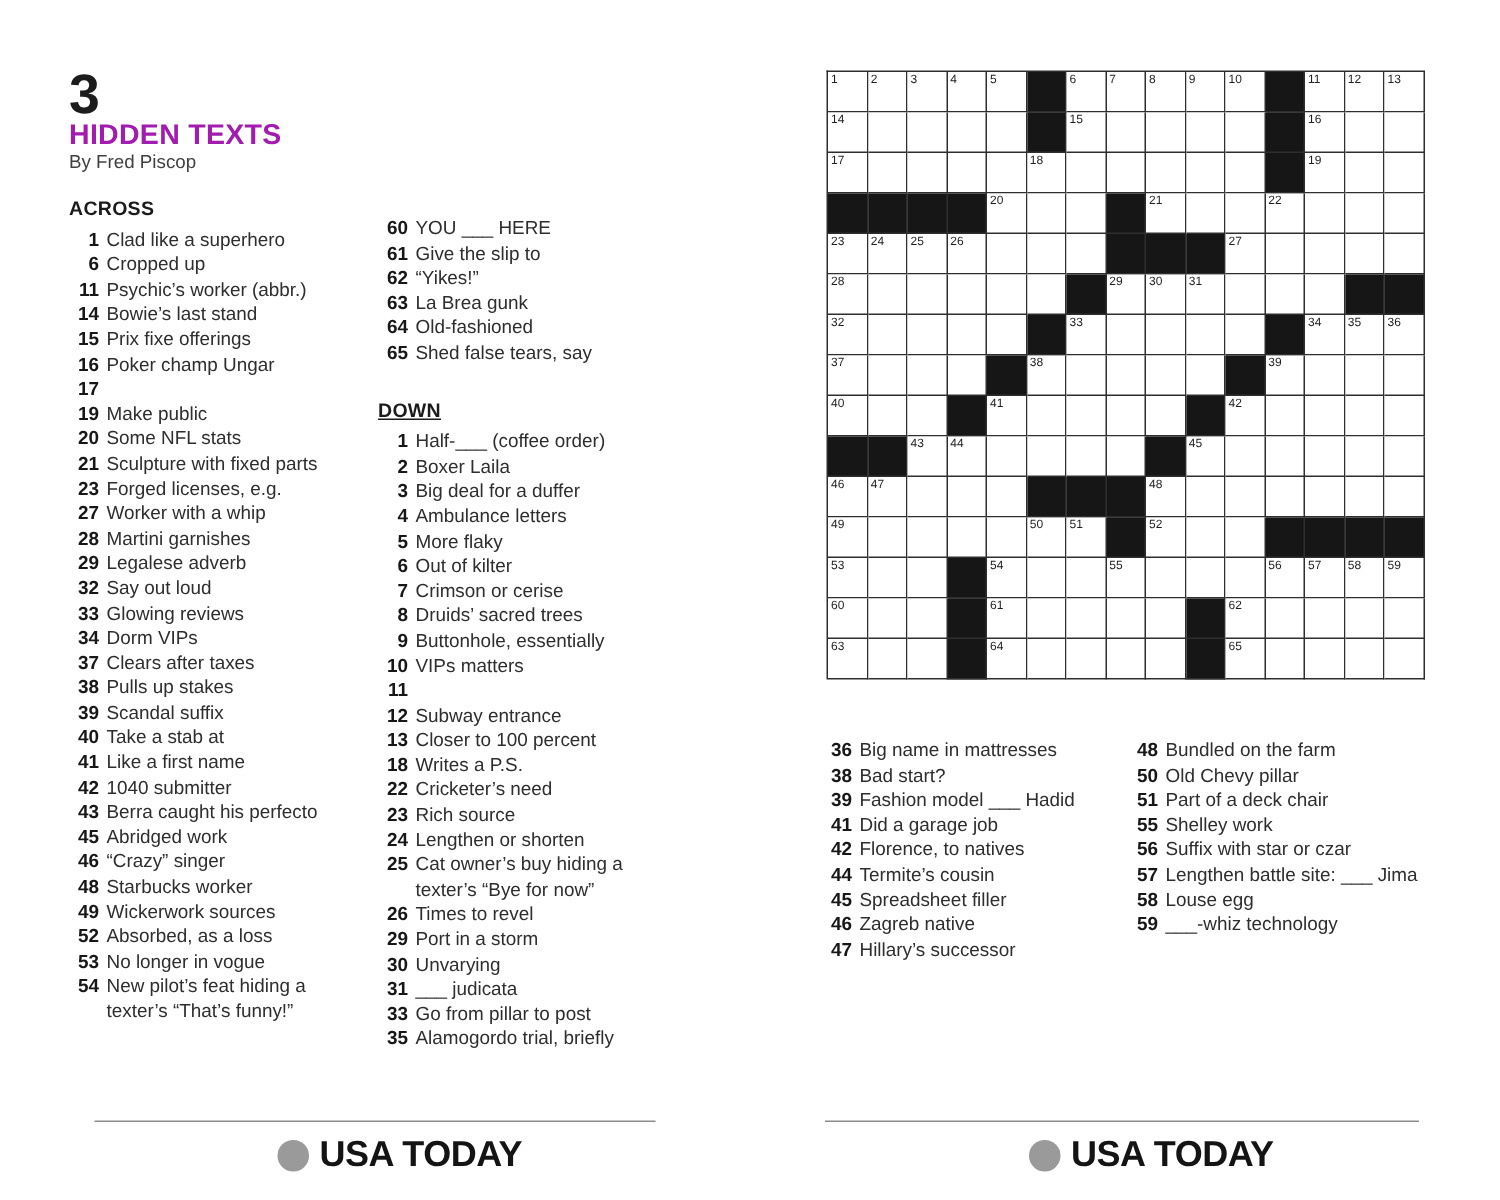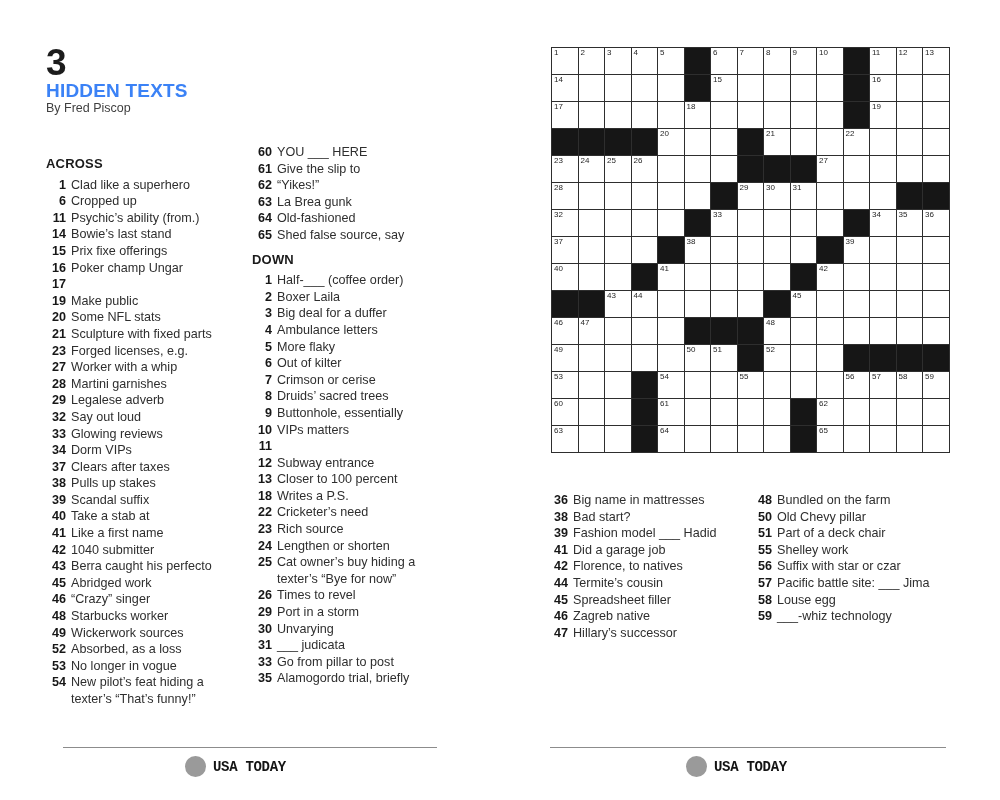--- a/index.html
+++ b/index.html
@@ -3,65 +3,65 @@
 <meta charset="utf-8">
 <style>
   html,body{margin:0;padding:0;}
   body{
     width:1000px;height:800px;background:#ffffff;position:relative;overflow:hidden;
     font-family:"Liberation Sans","DejaVu Sans",sans-serif;color:#2d2d2d;
     -webkit-font-smoothing:antialiased;
   }
   
   .pnum{position:absolute;left:46px;top:44px;font-size:37px;font-weight:900;color:#1c1c1c;line-height:1;}
-  .ptitle{position:absolute;left:46px;top:81px;font-size:19px;font-weight:700;color:#3b82f6;letter-spacing:.2px;line-height:1;text-align:right;}
+  .ptitle{position:absolute;left:46px;top:81px;font-size:19px;font-weight:700;color:#a21caf;letter-spacing:.2px;line-height:1;text-align:right;}
   .byline{position:absolute;left:46px;top:102px;font-size:12.5px;color:#3f3f3f;line-height:1.1;}
   
   .clue-col{position:absolute;line-height:16.6px;font-size:12.6px;}
   .clue-header{font-size:13px;font-weight:800;color:#1b1b1b;margin-bottom:4px;letter-spacing:.2px;}
-  .clue-header.down-h{margin-top:8px;}
+  .clue-header.down-h{margin-top:22px;text-decoration:underline;}
   .clue{display:flex;align-items:flex-start;}
   .cnum{flex:0 0 20px;text-align:right;font-weight:700;color:#171717;}
   .ctext{flex:1;margin-left:5px;color:#2e2e2e;}
   
   #grid{
     position:absolute;left:551px;top:47px;
     display:grid;grid-template-columns:repeat(15,26.5px);grid-auto-rows:27px;
     border-top:1px solid #2e2e2e;border-left:1px solid #2e2e2e;background:#fff;
   }
   .cell{position:relative;border-right:1px solid #2e2e2e;border-bottom:1px solid #2e2e2e;background:#fff;box-sizing:border-box;}
   .cell .num{position:absolute;top:0px;left:2px;font-size:8px;line-height:10px;color:#1f1f1f;}
   
   .rule{position:absolute;top:747px;height:1px;background:#8c8c8c;}
   .logo{position:absolute;top:756px;display:flex;align-items:center;}
   .logo-circle{width:21px;height:21px;border-radius:50%;margin-right:7px;}
-  .logo-text{font-size:14px;font-weight:900;letter-spacing:-.3px;color:#141414;white-space:pre;font-family:Liberation Mono, monospace;}
+  .logo-text{font-size:24px;font-weight:900;letter-spacing:-.3px;color:#141414;white-space:pre;}
 </style>
 </head>
 <body>
 
 <div>
   <div class="pnum">3</div>
   <div class="ptitle">HIDDEN TEXTS</div>
   <div class="byline">By Fred Piscop</div>
 
-  <div class="clue-col" style="left:46px;top:156px;width:198px;">
+  <div class="clue-col" style="left:46px;top:131px;width:198px;">
     <div class="clue-header">ACROSS</div>
     <div>
         <div class="clue">
           <span class="cnum">1</span>
           <span class="ctext">Clad like a superhero</span>
         </div>
         <div class="clue">
           <span class="cnum">6</span>
           <span class="ctext">Cropped up</span>
         </div>
         <div class="clue">
           <span class="cnum">11</span>
-          <span class="ctext">Psychic’s ability (from.)</span>
+          <span class="ctext">Psychic’s worker (abbr.)</span>
         </div>
         <div class="clue">
           <span class="cnum">14</span>
           <span class="ctext">Bowie’s last stand</span>
         </div>
         <div class="clue">
           <span class="cnum">15</span>
           <span class="ctext">Prix fixe offerings</span>
         </div>
         <div class="clue">
@@ -187,21 +187,21 @@
         <div class="clue">
           <span class="cnum">63</span>
           <span class="ctext">La Brea gunk</span>
         </div>
         <div class="clue">
           <span class="cnum">64</span>
           <span class="ctext">Old-fashioned</span>
         </div>
         <div class="clue">
           <span class="cnum">65</span>
-          <span class="ctext">Shed false source, say</span>
+          <span class="ctext">Shed false tears, say</span>
         </div>
       </div>
     <div class="clue-header down-h">DOWN</div>
     <div>
         <div class="clue">
           <span class="cnum">1</span>
           <span class="ctext">Half-___ (coffee order)</span>
         </div>
         <div class="clue">
           <span class="cnum">2</span>
@@ -714,21 +714,21 @@
         <div class="clue">
           <span class="cnum">55</span>
           <span class="ctext">Shelley work</span>
         </div>
         <div class="clue">
           <span class="cnum">56</span>
           <span class="ctext">Suffix with star or czar</span>
         </div>
         <div class="clue">
           <span class="cnum">57</span>
-          <span class="ctext">Pacific battle site: ___ Jima</span>
+          <span class="ctext">Lengthen battle site: ___ Jima</span>
         </div>
         <div class="clue">
           <span class="cnum">58</span>
           <span class="ctext">Louse egg</span>
         </div>
         <div class="clue">
           <span class="cnum">59</span>
           <span class="ctext">___-whiz technology</span>
         </div>
       </div>

